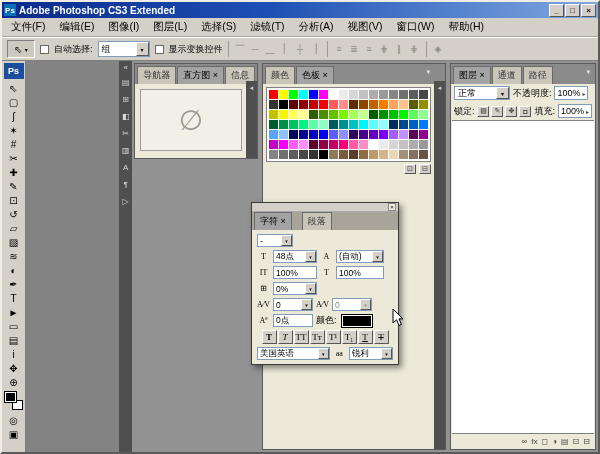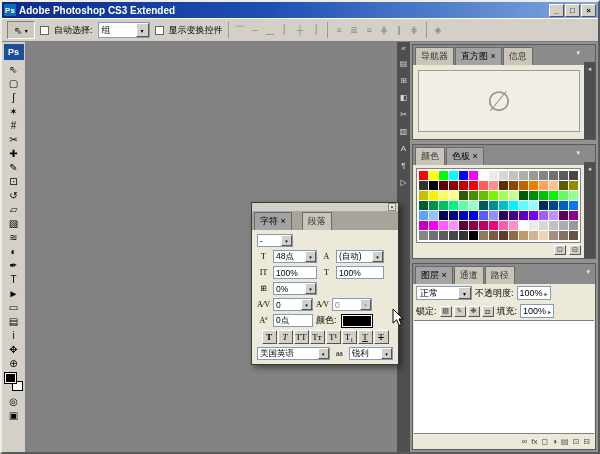--- a/index.html
+++ b/index.html
@@ -34,21 +34,21 @@
   .tool{width:20px;height:14px;display:flex;align-items:center;justify-content:center;font-size:10px;}
   .colorwidget{width:20px;height:20px;position:relative;margin:2px 0;}
   .fgcol{position:absolute;left:1px;top:1px;width:11px;height:10px;border:1px solid #fff;box-shadow:0 0 0 1px #000;z-index:2;}
   .bgcol{position:absolute;right:1px;bottom:1px;width:11px;height:10px;border:1px solid #000;z-index:1;}
   .canvas{flex:1;background:#838383;}
   
   .dockstrip{flex:0 0 13px;background:#4F4F4F;display:flex;flex-direction:column;align-items:center;padding-top:2px;gap:5px;color:#D8D8D8;}
   .collapse{font-size:8px;}
   .dicon{font-size:8px;width:11px;height:11px;display:flex;align-items:center;justify-content:center;}
   
-  .panelcol{flex:0 0 186px;background:#929292;display:flex;flex-direction:column;padding:2px;gap:4px;}
+  .panelcol{flex:0 0 186px;background:#929292;display:flex;flex-direction:row;padding:2px;gap:4px;}
   .pgroup{background:#ECE9D8;border:1px solid #5a5a5a;display:flex;flex-direction:column;position:relative;}
   .tabbar{flex:0 0 17px;background:#8B8B8B;display:flex;align-items:flex-end;padding:2px 2px 0;gap:1px;}
   .tab{padding:2px 5px;background:#C9C5B9;border:1px solid #6a6a6a;border-bottom:none;font-size:9px;white-space:nowrap;color:#333;}
   .tab.active{background:#a3a3a3;color:#000;}
   .pmenu{margin-left:auto;color:#E8E8E8;font-size:7px;padding:0 2px 4px;}
   .sidestrip{position:absolute;top:17px;right:0;bottom:0;width:11px;background:#4F4F4F;color:#D0D0D0;font-size:7px;text-align:center;padding-top:3px;}
   .pgroup.nav{height:96px;}
   .histbox{flex:1;border:1px solid #9a9a9a;background:#F2F0E6;margin:5px 15px 7px 5px;display:flex;align-items:center;justify-content:center;}
   .empty-glyph{font-size:28px;color:#9a9a9a;}
   .swatchwrap{margin:3px 14px 1px 3px;background:#fff;border:1px solid #808080;padding:2px;}
@@ -95,20 +95,33 @@
   <div class="titlebar">
     <span class="app-icon">Ps</span>
     <span class="title">Adobe Photoshop CS3 Extended</span>
     <span class="winbtns">
       <span class="wbtn">_</span>
       <span class="wbtn">□</span>
       <span class="wbtn">×</span>
     </span>
   </div>
 
+  <div class="menubar">
+
+  <span class="menu-item">文件(F)</span>
+      <span class="menu-item">编辑(E)</span>
+      <span class="menu-item">图像(I)</span>
+      <span class="menu-item">图层(L)</span>
+      <span class="menu-item">选择(S)</span>
+      <span class="menu-item">滤镜(T)</span>
+      <span class="menu-item">分析(A)</span>
+      <span class="menu-item">视图(V)</span>
+      <span class="menu-item">窗口(W)</span>
+      <span class="menu-item">帮助(H)</span>
+    </div>
 
   <div class="optionsbar">
     <span class="toolwell">
       <span>⇖</span>
       <span class="mini">▾</span>
     </span>
     <span class="chk"></span>
     <span class="lbl">自动选择:</span>
     <span class="sel" style="width:52px">
       <span class="val">组</span>

